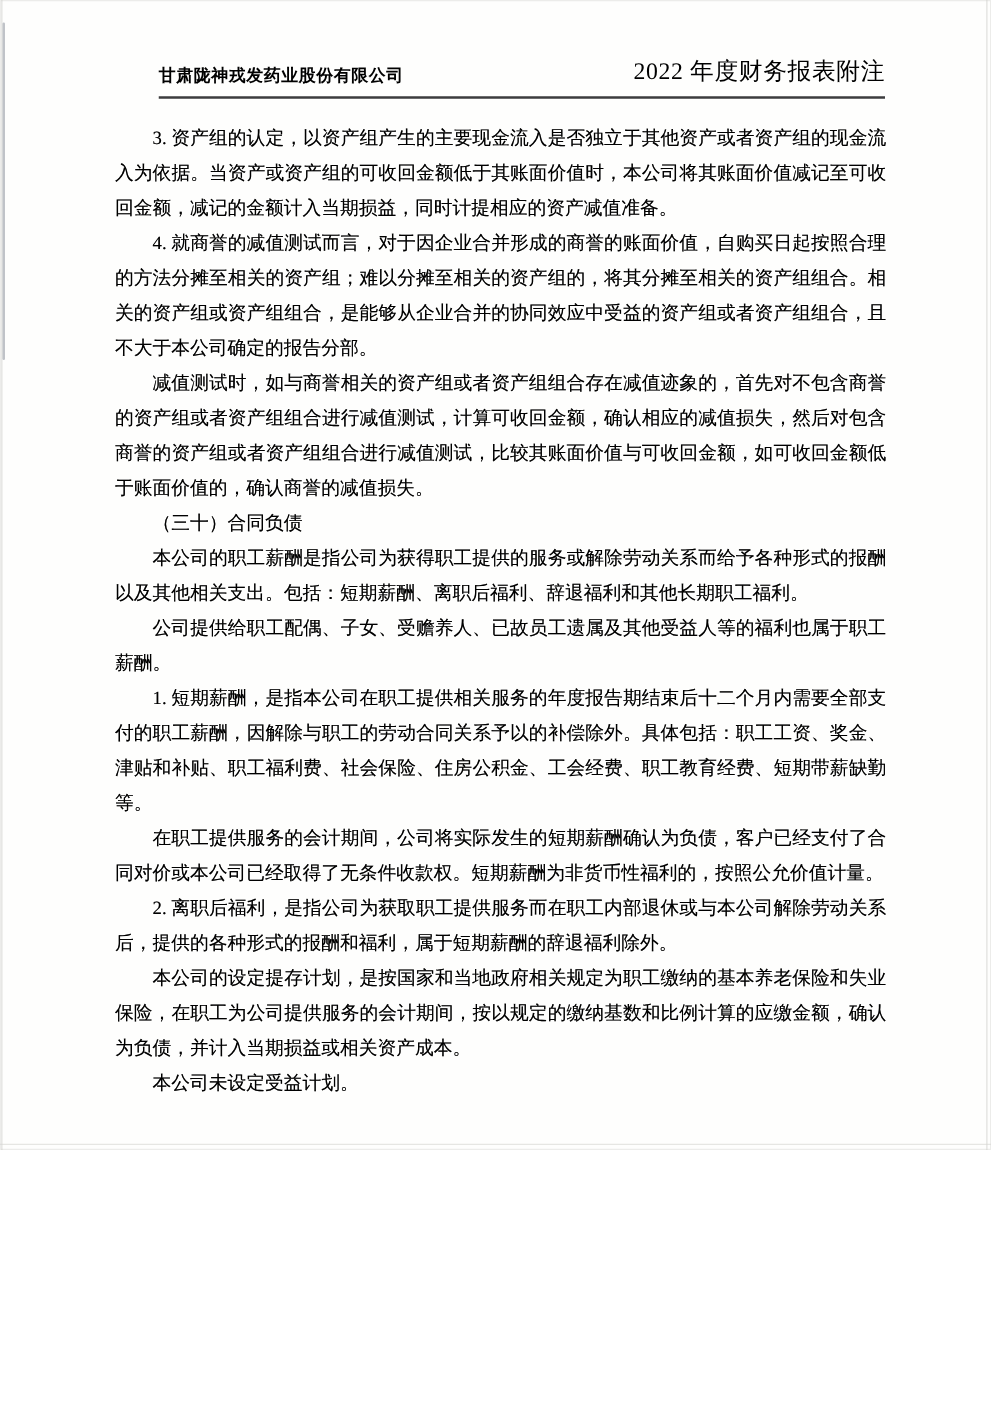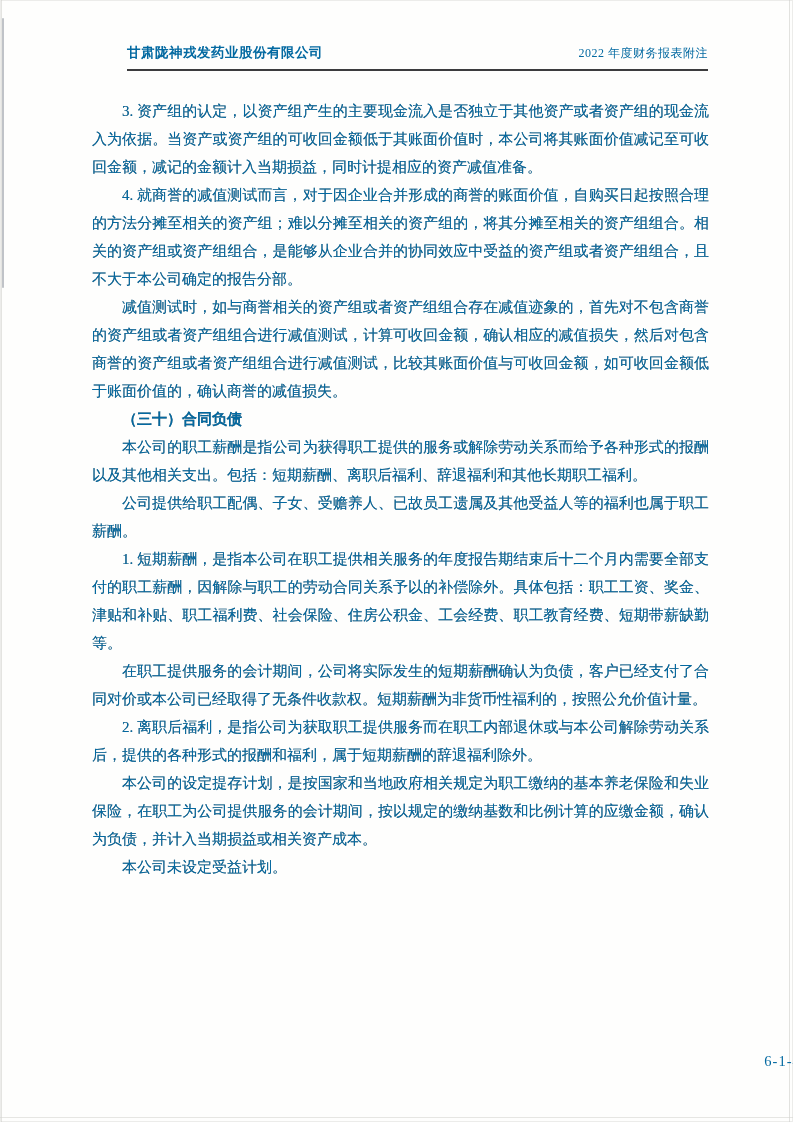--- a/index.html
+++ b/index.html
@@ -3,26 +3,26 @@
 <meta charset="utf-8">
 <style>
   html, body {
     margin: 0;
     padding: 0;
     background: #ffffff;
   }
   .page {
     position: relative;
     width: 793px;
-    height: 1122px;
+    height: 920px;
     margin: 0 auto;
     background: #fefefd;
     overflow: hidden;
     font-family: "Liberation Serif", "DejaVu Serif", serif;
-    color: #0369a1;
+    color: #000000;
     box-shadow: inset 0 0 0 1px #ececea;
   }
   
   .scan-edge-left {
     position: absolute;
     left: 2px;
     top: 18px;
     width: 2px;
     height: 270px;
     background: #8d929c;
@@ -68,41 +68,41 @@
     border-bottom: 2px solid #3c3c3e;
     padding-bottom: 7px;
   }
   .header .company {
     font-size: 13.5px;
     font-weight: bold;
     letter-spacing: 0.5px;
     white-space: nowrap;
   }
   .header .doc-title {
-    font-size: 12px;
+    font-size: 19px;
     letter-spacing: 0.5px;
     white-space: nowrap;
   }
 
   .content {
     position: absolute;
     top: 97px;
     left: 92px;
     width: 617px;
     font-size: 15px;
     line-height: 28px;
     text-align: justify;
     text-shadow: 0 0 0.4px rgba(20,20,20,0.55);
   }
   .content p {
     margin: 0;
     text-indent: 2em;
   }
   .content p.heading {
-    font-weight: bold;
+    font-weight: normal;
   }
 
   .footer {
     position: absolute;
     top: 1042px;
     left: 0;
     right: 0;
     text-align: right;
     line-height: 1.1;
   }

